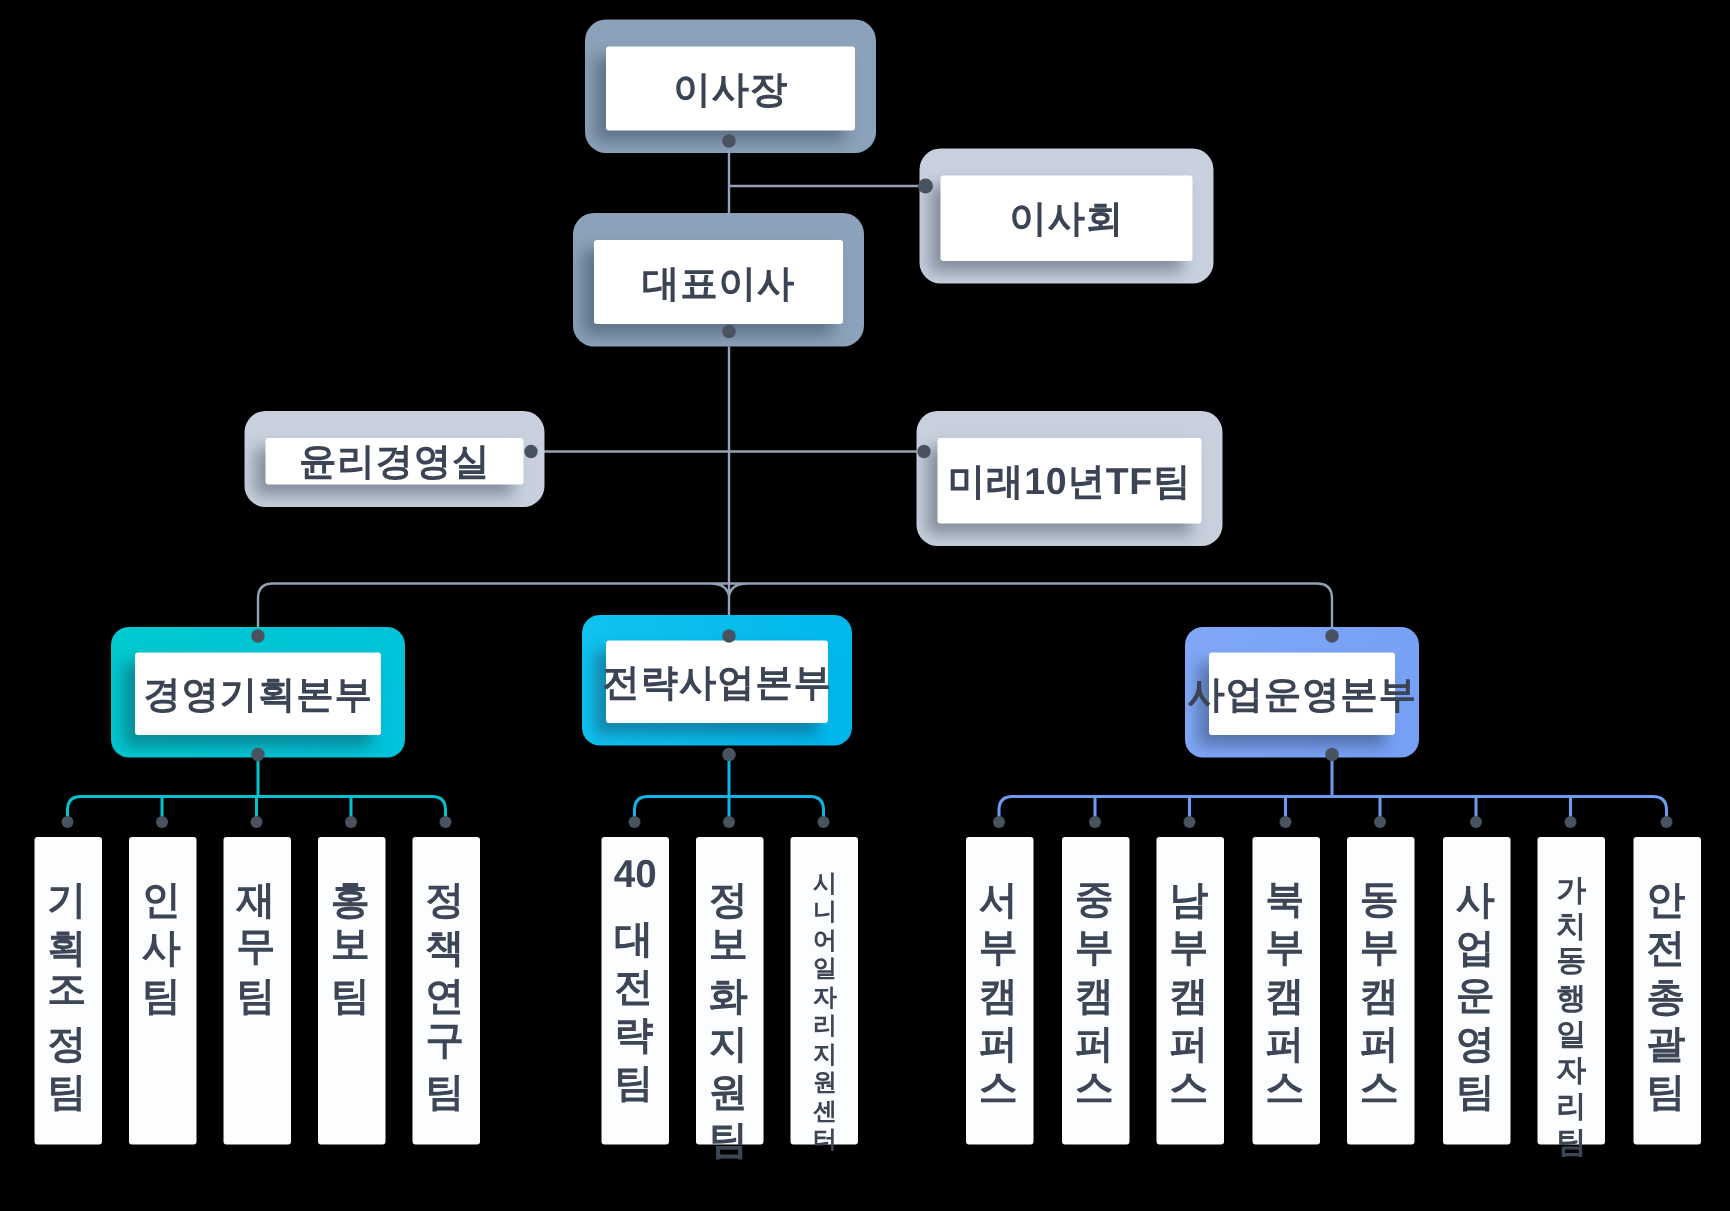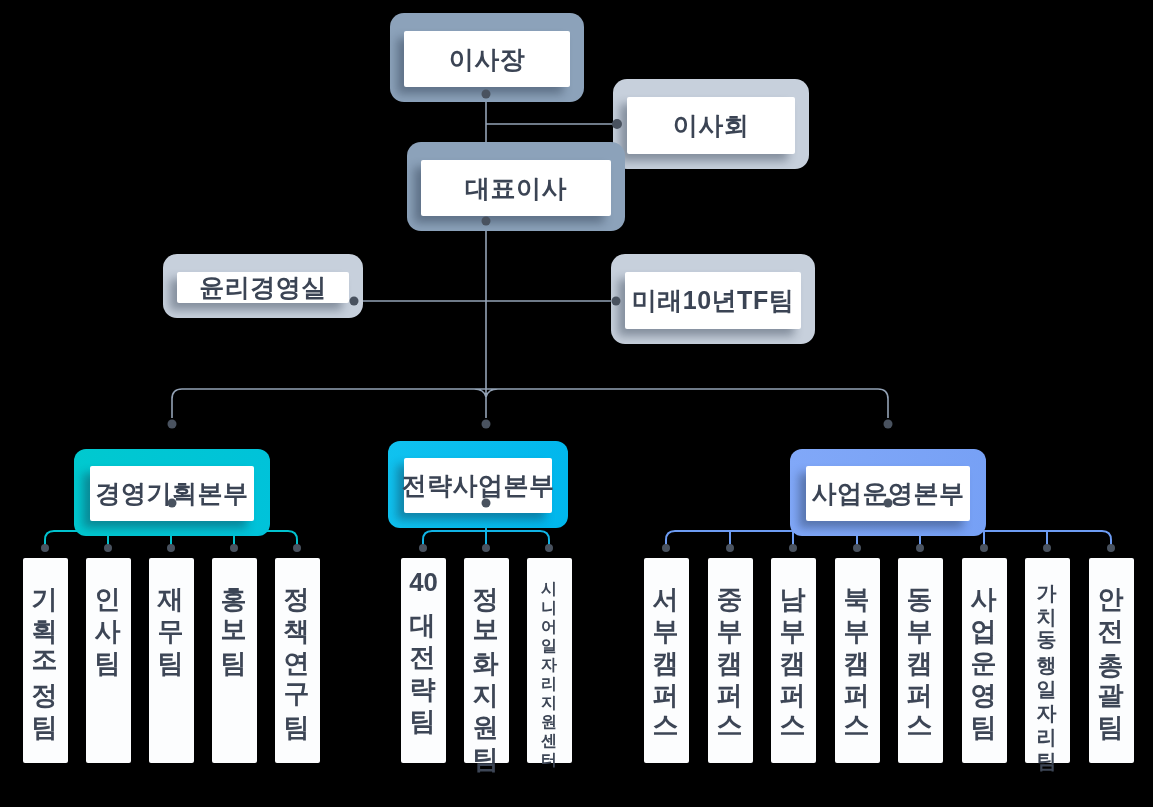--- a/index.html
+++ b/index.html
@@ -9,28 +9,28 @@
     overflow:hidden;
     font-family:"Liberation Sans","DejaVu Sans",sans-serif;
   }
   svg.layer { position:absolute; left:0; top:0; pointer-events:none; }
   #lines { z-index:1; }
   .node-layer { position:absolute; inset:0; z-index:2; }
   #dots { z-index:3; }
 
   .frame { position:absolute; border-radius:14px; }
   .frame.dark  { background:#8ca2ba; }
-  .frame.light { background:#c7d0dc; }
+  .frame.light { background:#c7d0dc;margin-top:20px; }
   .frame .inner {
     position:absolute; inset:18px 14px 15px 14px;
     background:#ffffff; border-radius:2px;
     box-shadow:-7px 7px 10px rgba(24,37,56,0.38);
     display:flex; align-items:center; justify-content:center;
   }
-  .frame.accent { border-radius:12px;margin-top:31px; }
+  .frame.accent { border-radius:12px; }
   .frame.accent .inner { inset:17px 16px 15px 16px; }
   .nlabel {
     font-size:25px; font-weight:700; color:#3b4454;
     white-space:nowrap; letter-spacing:0.5px;
   }
   .team-box {
     position:absolute; background:#fcfdfe; border-radius:2px;
     display:flex; justify-content:center; align-items:flex-start;
     padding-top:11px; z-index:2;
   }
@@ -68,21 +68,21 @@
         <span class="nlabel">이사장</span>
       </div>
     </div>
 
     <div class="frame light" style="left:613px;top:79px;width:196px;height:90px">
       <div class="inner">
         <span class="nlabel">이사회</span>
       </div>
     </div>
 
-    <div class="frame dark" style="left:407px;top:142px;width:218px;height:89px">
+    <div class="frame dark" style="left:382px;top:142px;width:194px;height:89px">
       <div class="inner">
         <span class="nlabel">대표이사</span>
       </div>
     </div>
 
     <div class="frame light" style="left:163px;top:254px;width:200px;height:64px">
       <div class="inner">
         <span class="nlabel">윤리경영실</span>
       </div>
     </div>
@@ -96,21 +96,21 @@
   <div class="frame accent" style="left: 74px; top: 418px; width: 196px; height: 87px; background: linear-gradient(100deg, rgb(0, 201, 207), rgb(0, 194, 218));">
         <div class="inner">
           <span class="nlabel">경영기획본부</span>
         </div>
       </div>
       <div class="frame accent" style="left: 388px; top: 410px; width: 180px; height: 87px; background: linear-gradient(100deg, rgb(16, 194, 239), rgb(0, 182, 236)); text-align: center;">
         <div class="inner">
           <span class="nlabel">전략사업본부</span>
         </div>
       </div>
-      <div class="frame accent" style="left: 790px; top: 418px; width: 196px; height: 87px; background: linear-gradient(100deg, rgb(129, 168, 248), rgb(118, 160, 245)); text-align: center;">
+      <div class="frame accent" style="left: 790px; top: 418px; width: 156px; height: 87px; background: linear-gradient(100deg, rgb(129, 168, 248), rgb(118, 160, 245)); text-align: center;">
         <div class="inner">
           <span class="nlabel">사업운영본부</span>
         </div>
       </div>
     </div>
 
   <svg id="dots" class="layer" width="1153" height="807">
       <circle cx="486" cy="94" r="4.5" fill="#49525f"></circle>
       <circle cx="617" cy="124" r="5" fill="#49525f"></circle>
       <circle cx="486" cy="221" r="4.5" fill="#49525f"></circle>

